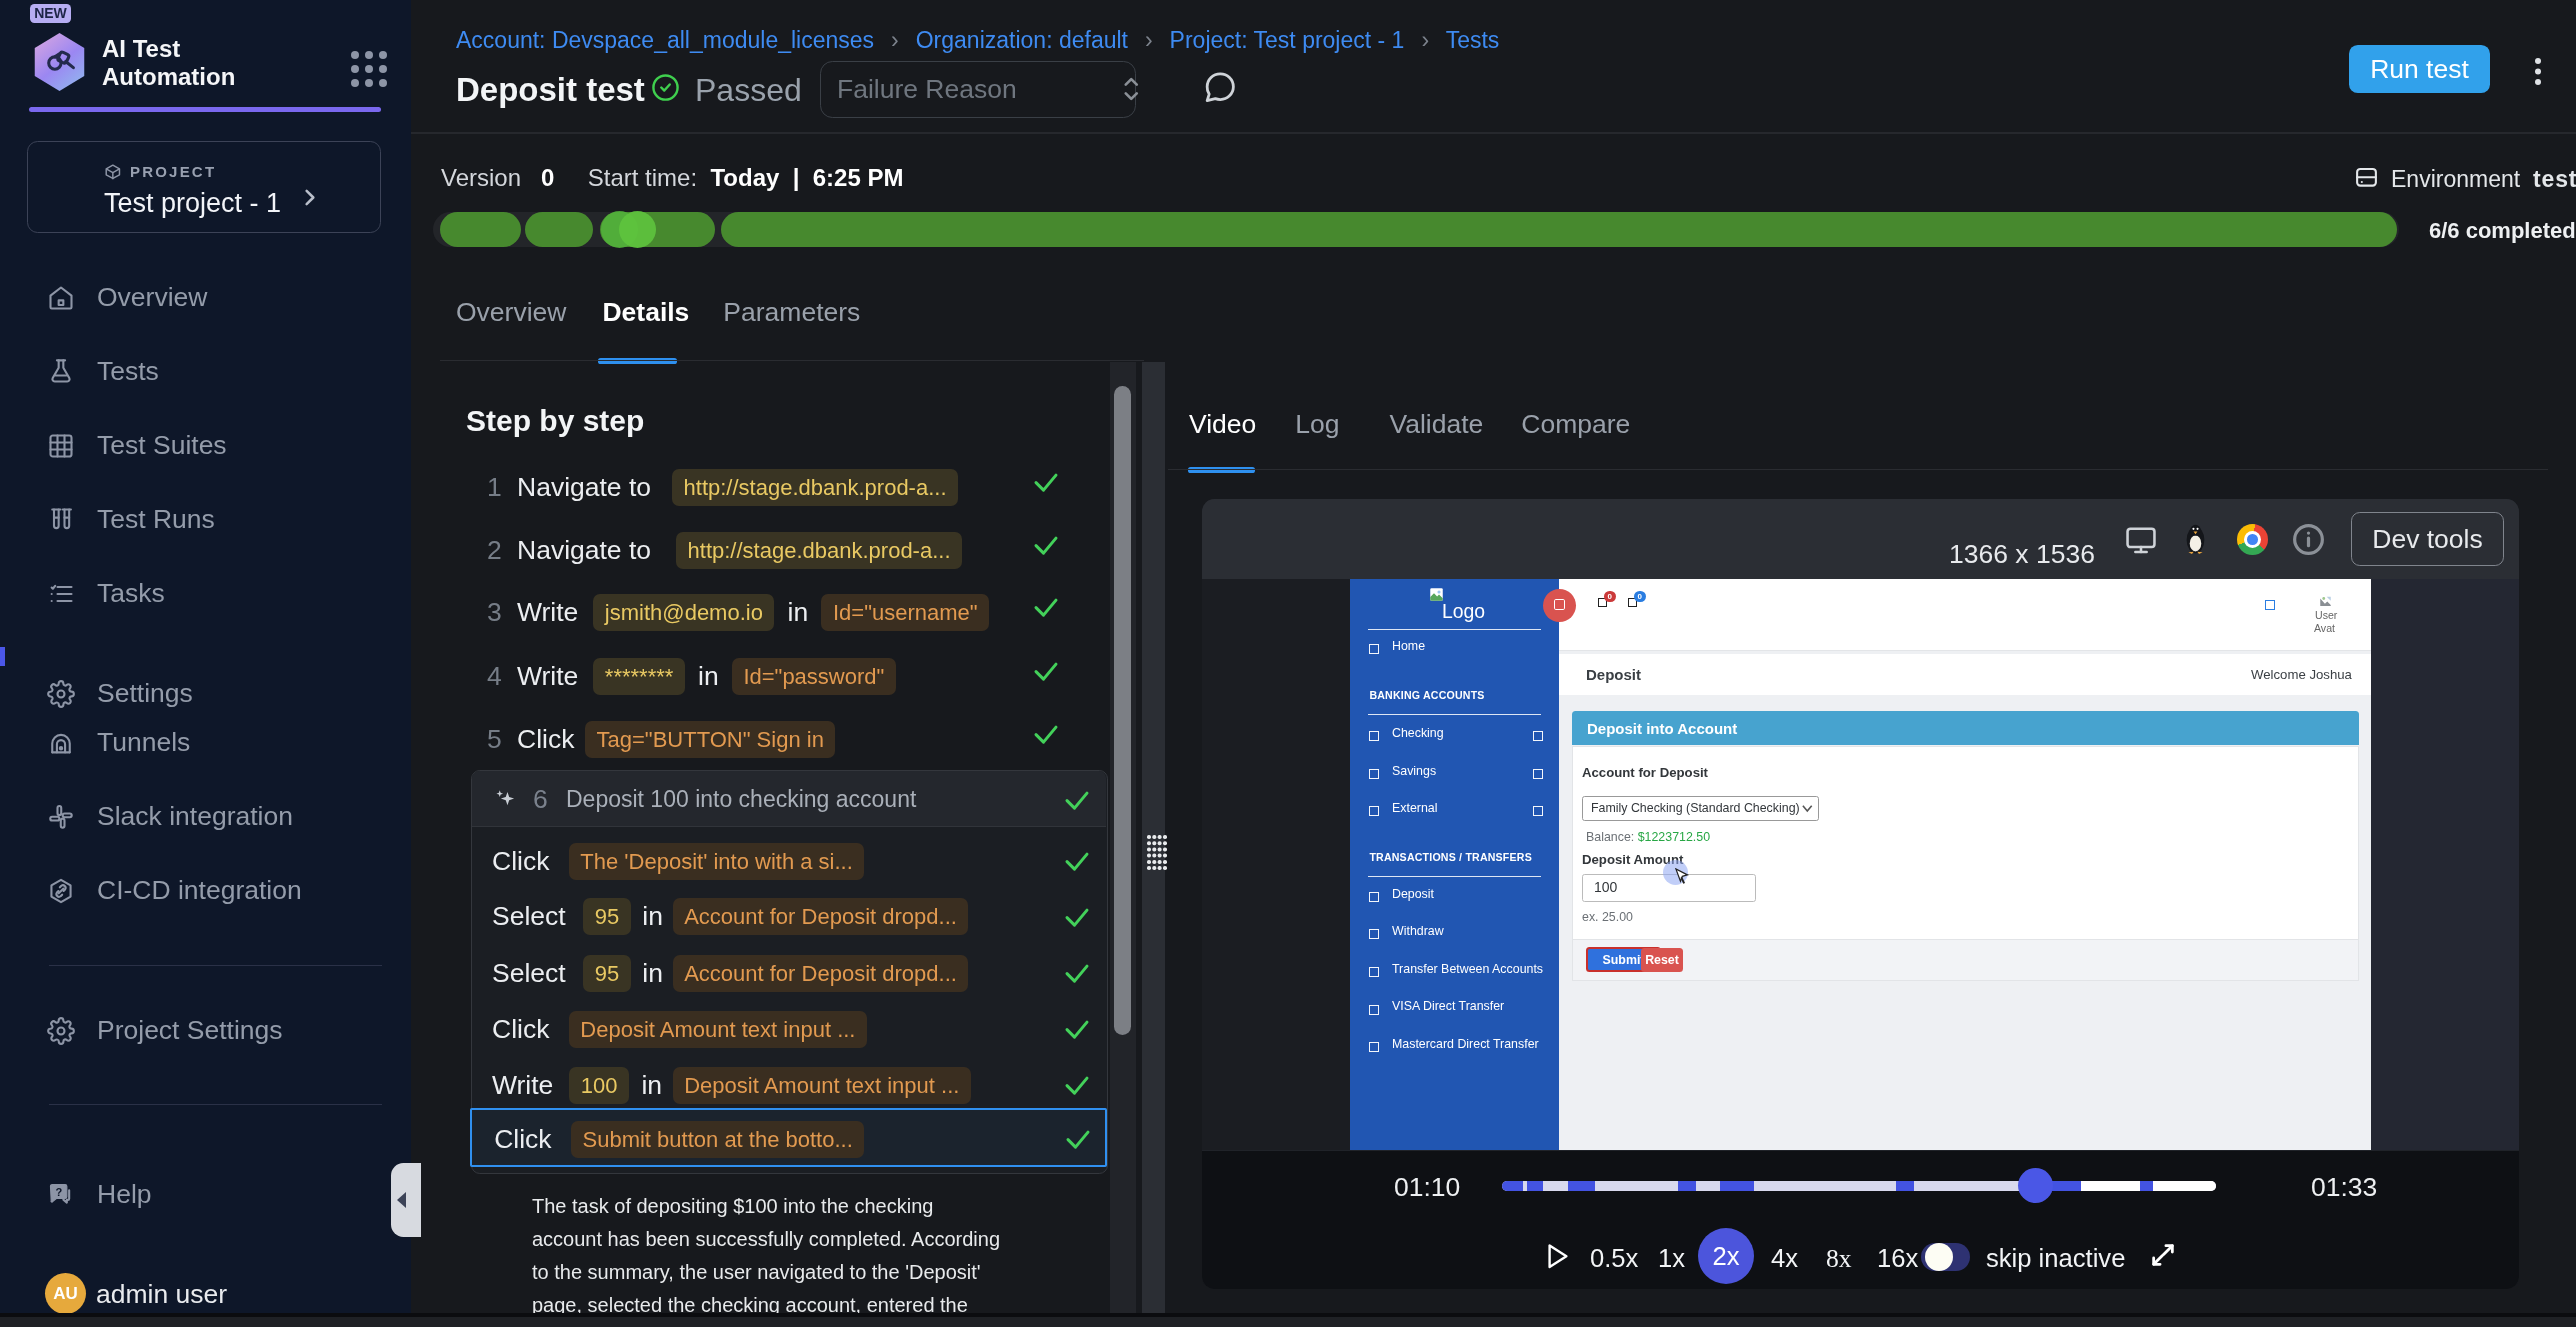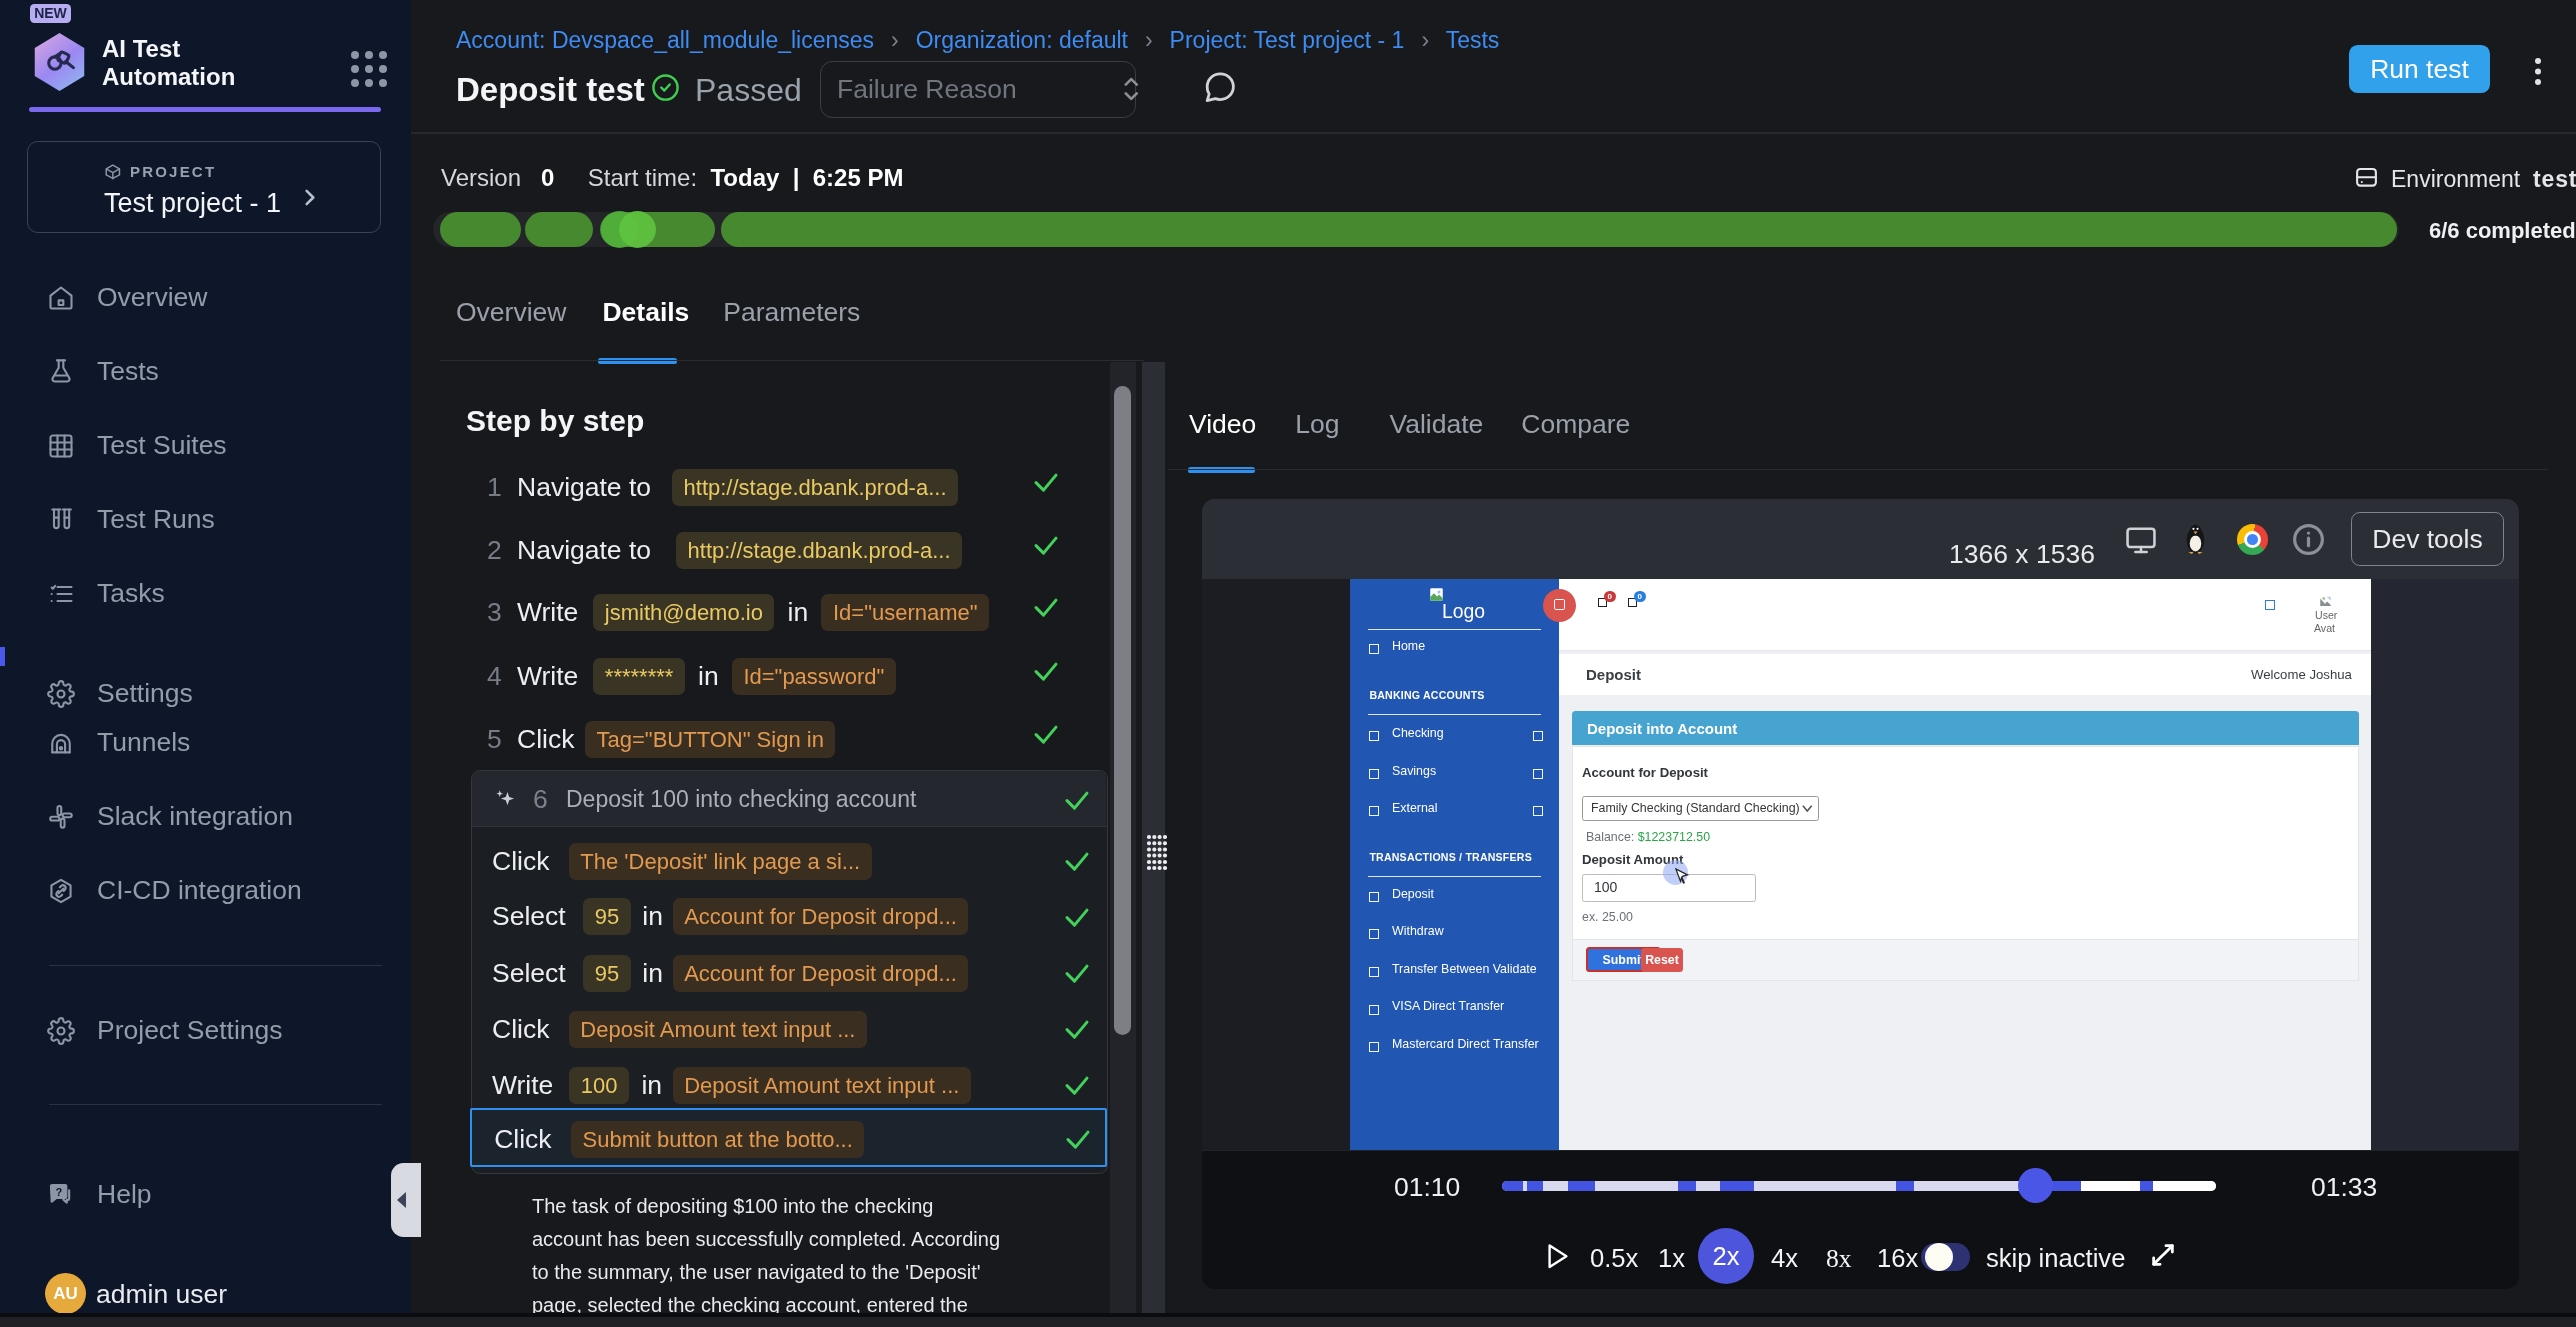--- a/index.html
+++ b/index.html
@@ -286,21 +286,21 @@
     <div class="abs" style="left:61px;top:13.2px;font-size:26.5px;color:#7b828d;">6</div>
     <div class="abs nowrap" style="left:94px;top:15px;font-size:23px;color:#aab0b9;">Deposit 100 into checking account</div>
     <div class="abs chk2" style="top:14px;">
         <svg viewBox="0 0 24 24">
           <path d="m4 12.5 6 6L20 6.5"></path>
         </svg>
       </div>
 
     <div class="abs boxrow" style="top:69px;">
       <span>Click</span>
-        <span class="po" style="margin-left:19.4px;">The 'Deposit' link page a si...</span>
+        <span class="po" style="margin-left:19.4px;">The 'Deposit' into with a si...</span>
     </div>
     <div class="abs chk2" style="top:75px;">
         <svg viewBox="0 0 24 24">
           <path d="m4 12.5 6 6L20 6.5"></path>
         </svg>
       </div>
 
     <div class="abs boxrow" style="top:124px;">
       <span>Select</span>
         <span class="py" style="margin-left:17.7px;">95</span>
@@ -434,21 +434,21 @@
         <div class="abs appsq" style="left:19.4px;top:227px;"></div>
         <div class="abs" style="left:42px;top:222px;font-size:12.4px;">External</div>
         <div class="abs appsq" style="left:183px;top:227px;"></div>
         <div class="abs" style="left:19.4px;top:272px;font-size:10.6px;font-weight:bold;letter-spacing:0.2px;white-space:nowrap;">TRANSACTIONS / TRANSFERS</div>
         <div class="abs" style="left:17.7px;top:297px;width:173px;height:0.9px;background:rgba(255,255,255,0.85);"></div>
         <div class="abs appsq" style="left:19.4px;top:313px;"></div>
         <div class="abs" style="left:42px;top:308px;font-size:12.4px;">Deposit</div>
         <div class="abs appsq" style="left:19.4px;top:350px;"></div>
         <div class="abs" style="left:42px;top:345px;font-size:12.4px;">Withdraw</div>
         <div class="abs appsq" style="left:19.4px;top:388px;"></div>
-        <div class="abs" style="left:42px;top:383px;font-size:12.4px;">Transfer Between Validate</div>
+        <div class="abs" style="left:42px;top:383px;font-size:12.4px;">Transfer Between Accounts</div>
         <div class="abs appsq" style="left:19.4px;top:426px;"></div>
         <div class="abs" style="left:42px;top:420px;font-size:12.4px;">VISA Direct Transfer</div>
         <div class="abs appsq" style="left:19.4px;top:463px;"></div>
         <div class="abs" style="left:42px;top:458px;font-size:12.4px;">Mastercard Direct Transfer</div>
       </div>
 
       <div class="abs" style="left:193px;top:9.7px;width:33px;height:33px;border-radius:50%;background:#d9534f;"></div>
       <div class="abs" style="left:204px;top:20px;width:10.6px;height:10.6px;border:1.8px solid #fff;border-radius:1.8px;"></div>
 
       <div class="abs" style="left:248px;top:19.4px;width:8.8px;height:8.8px;border:1.4px solid #222;"></div>

